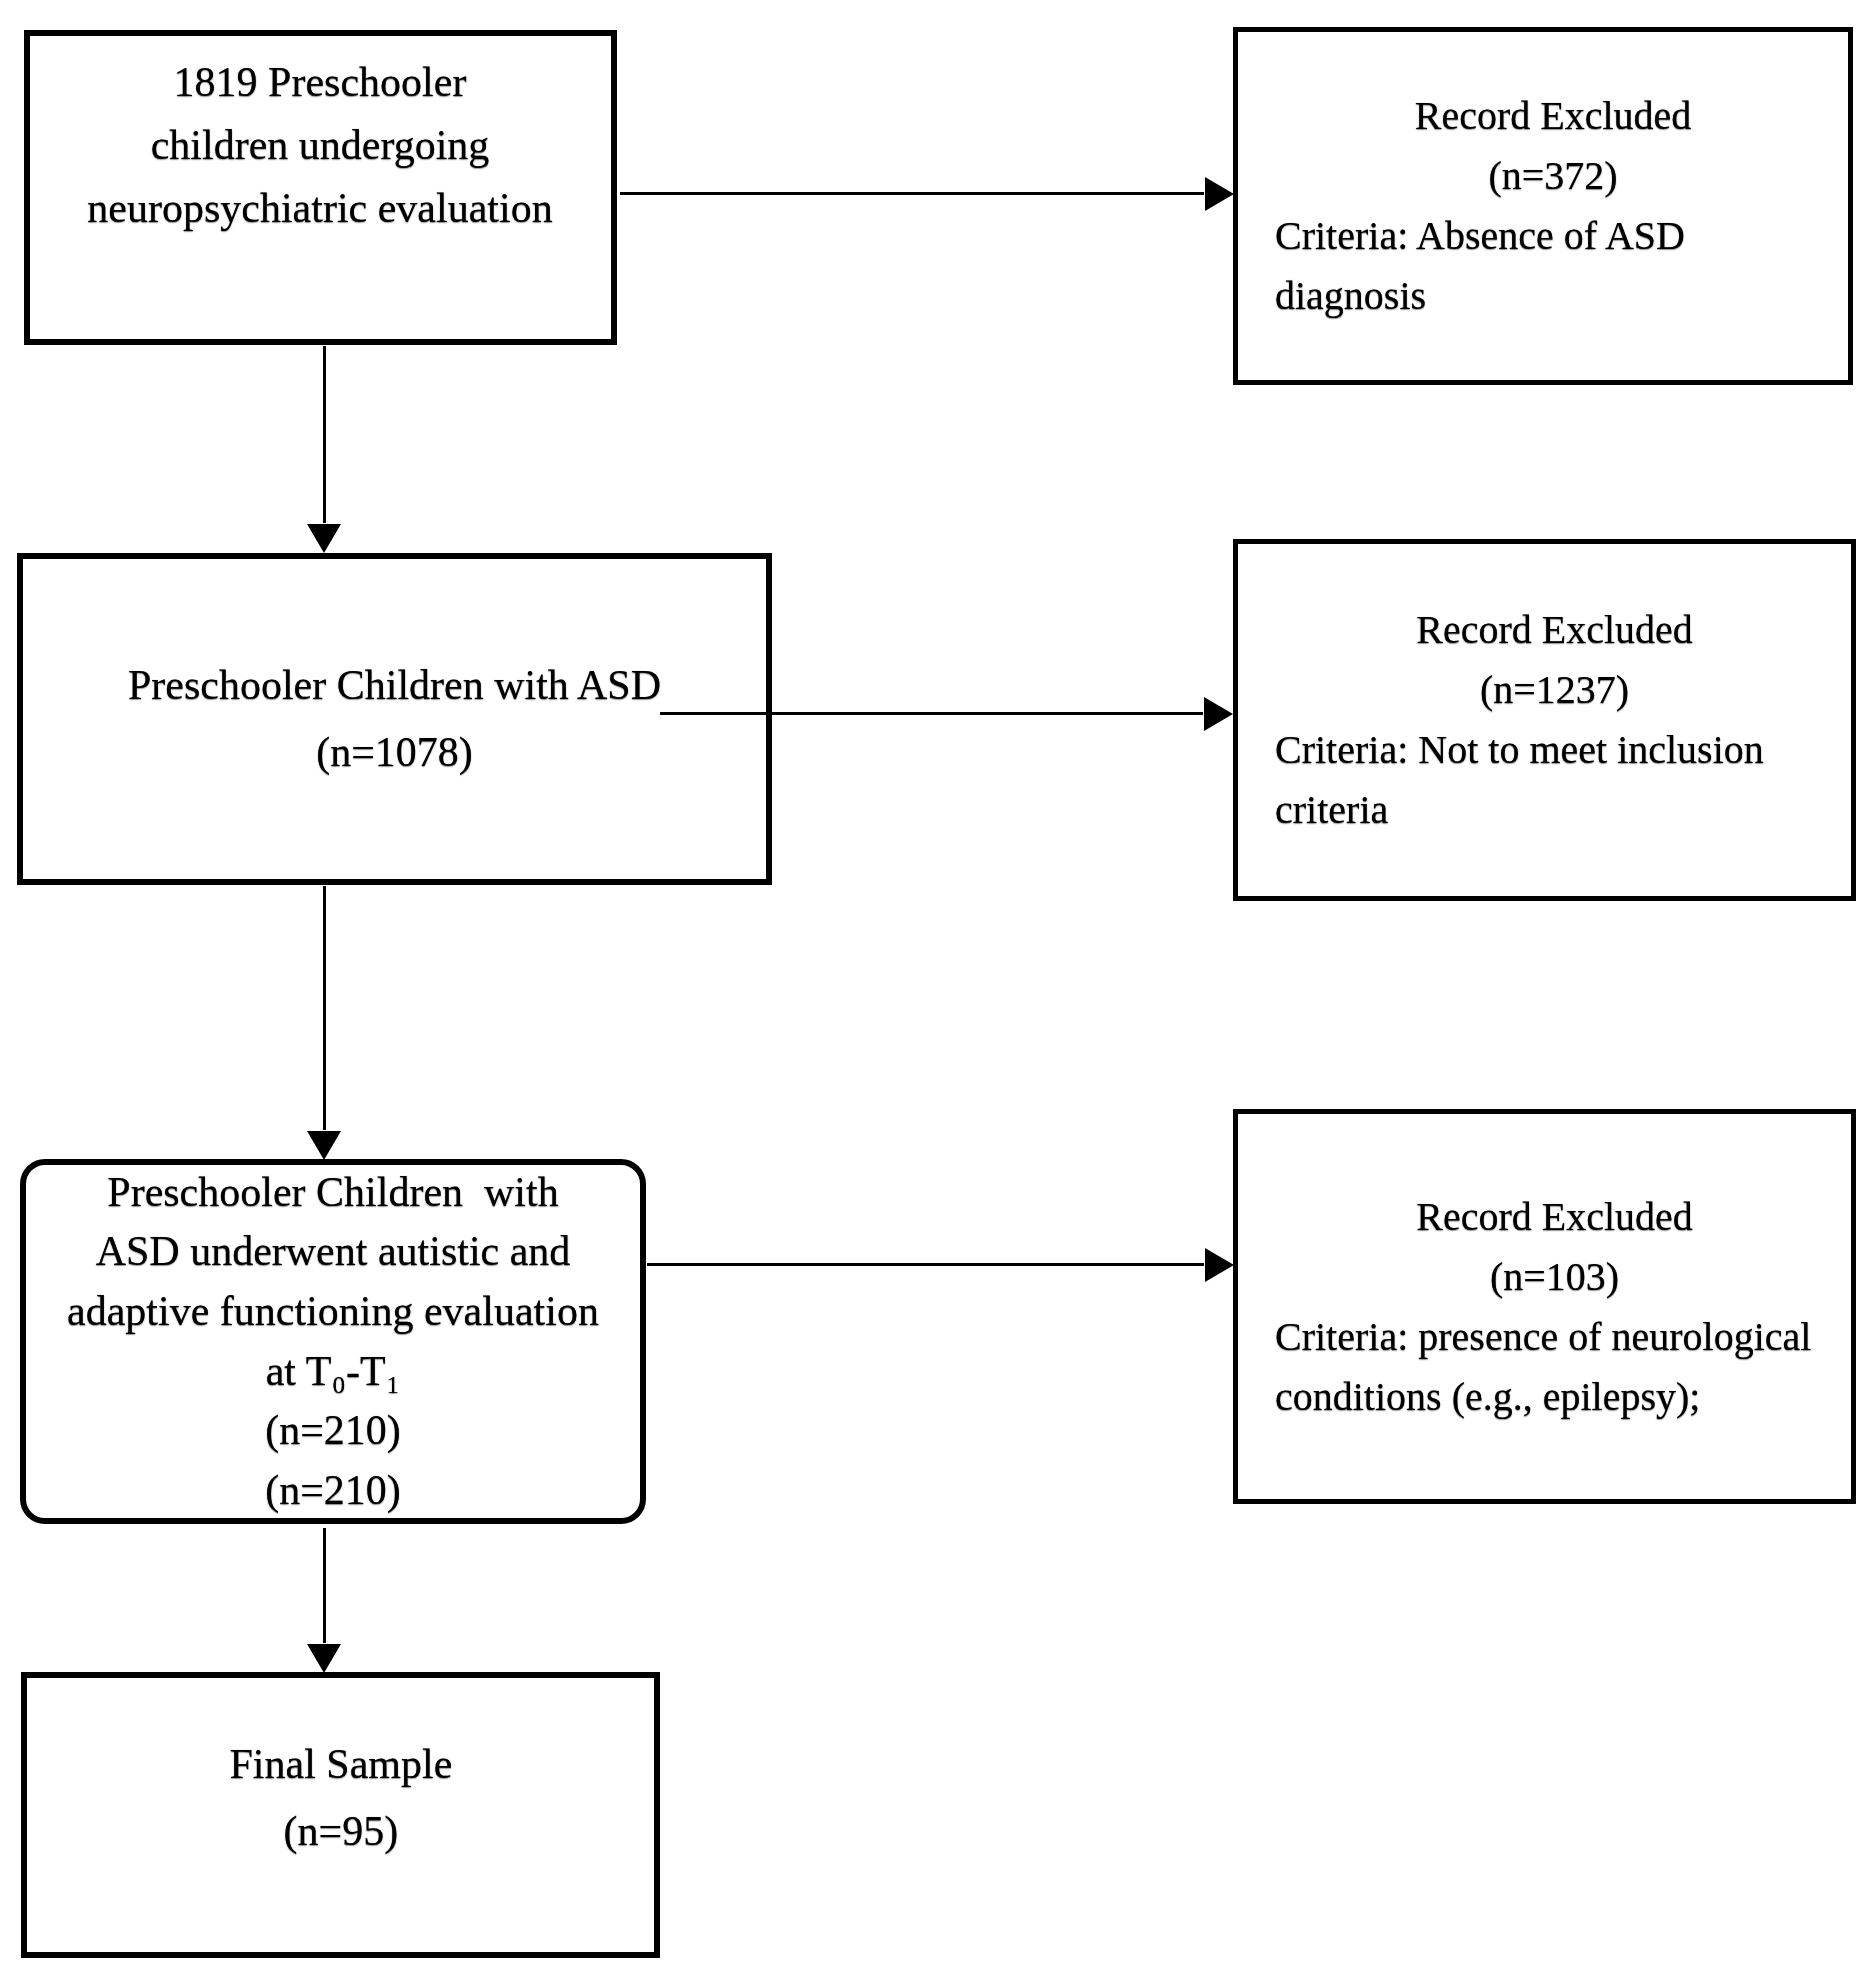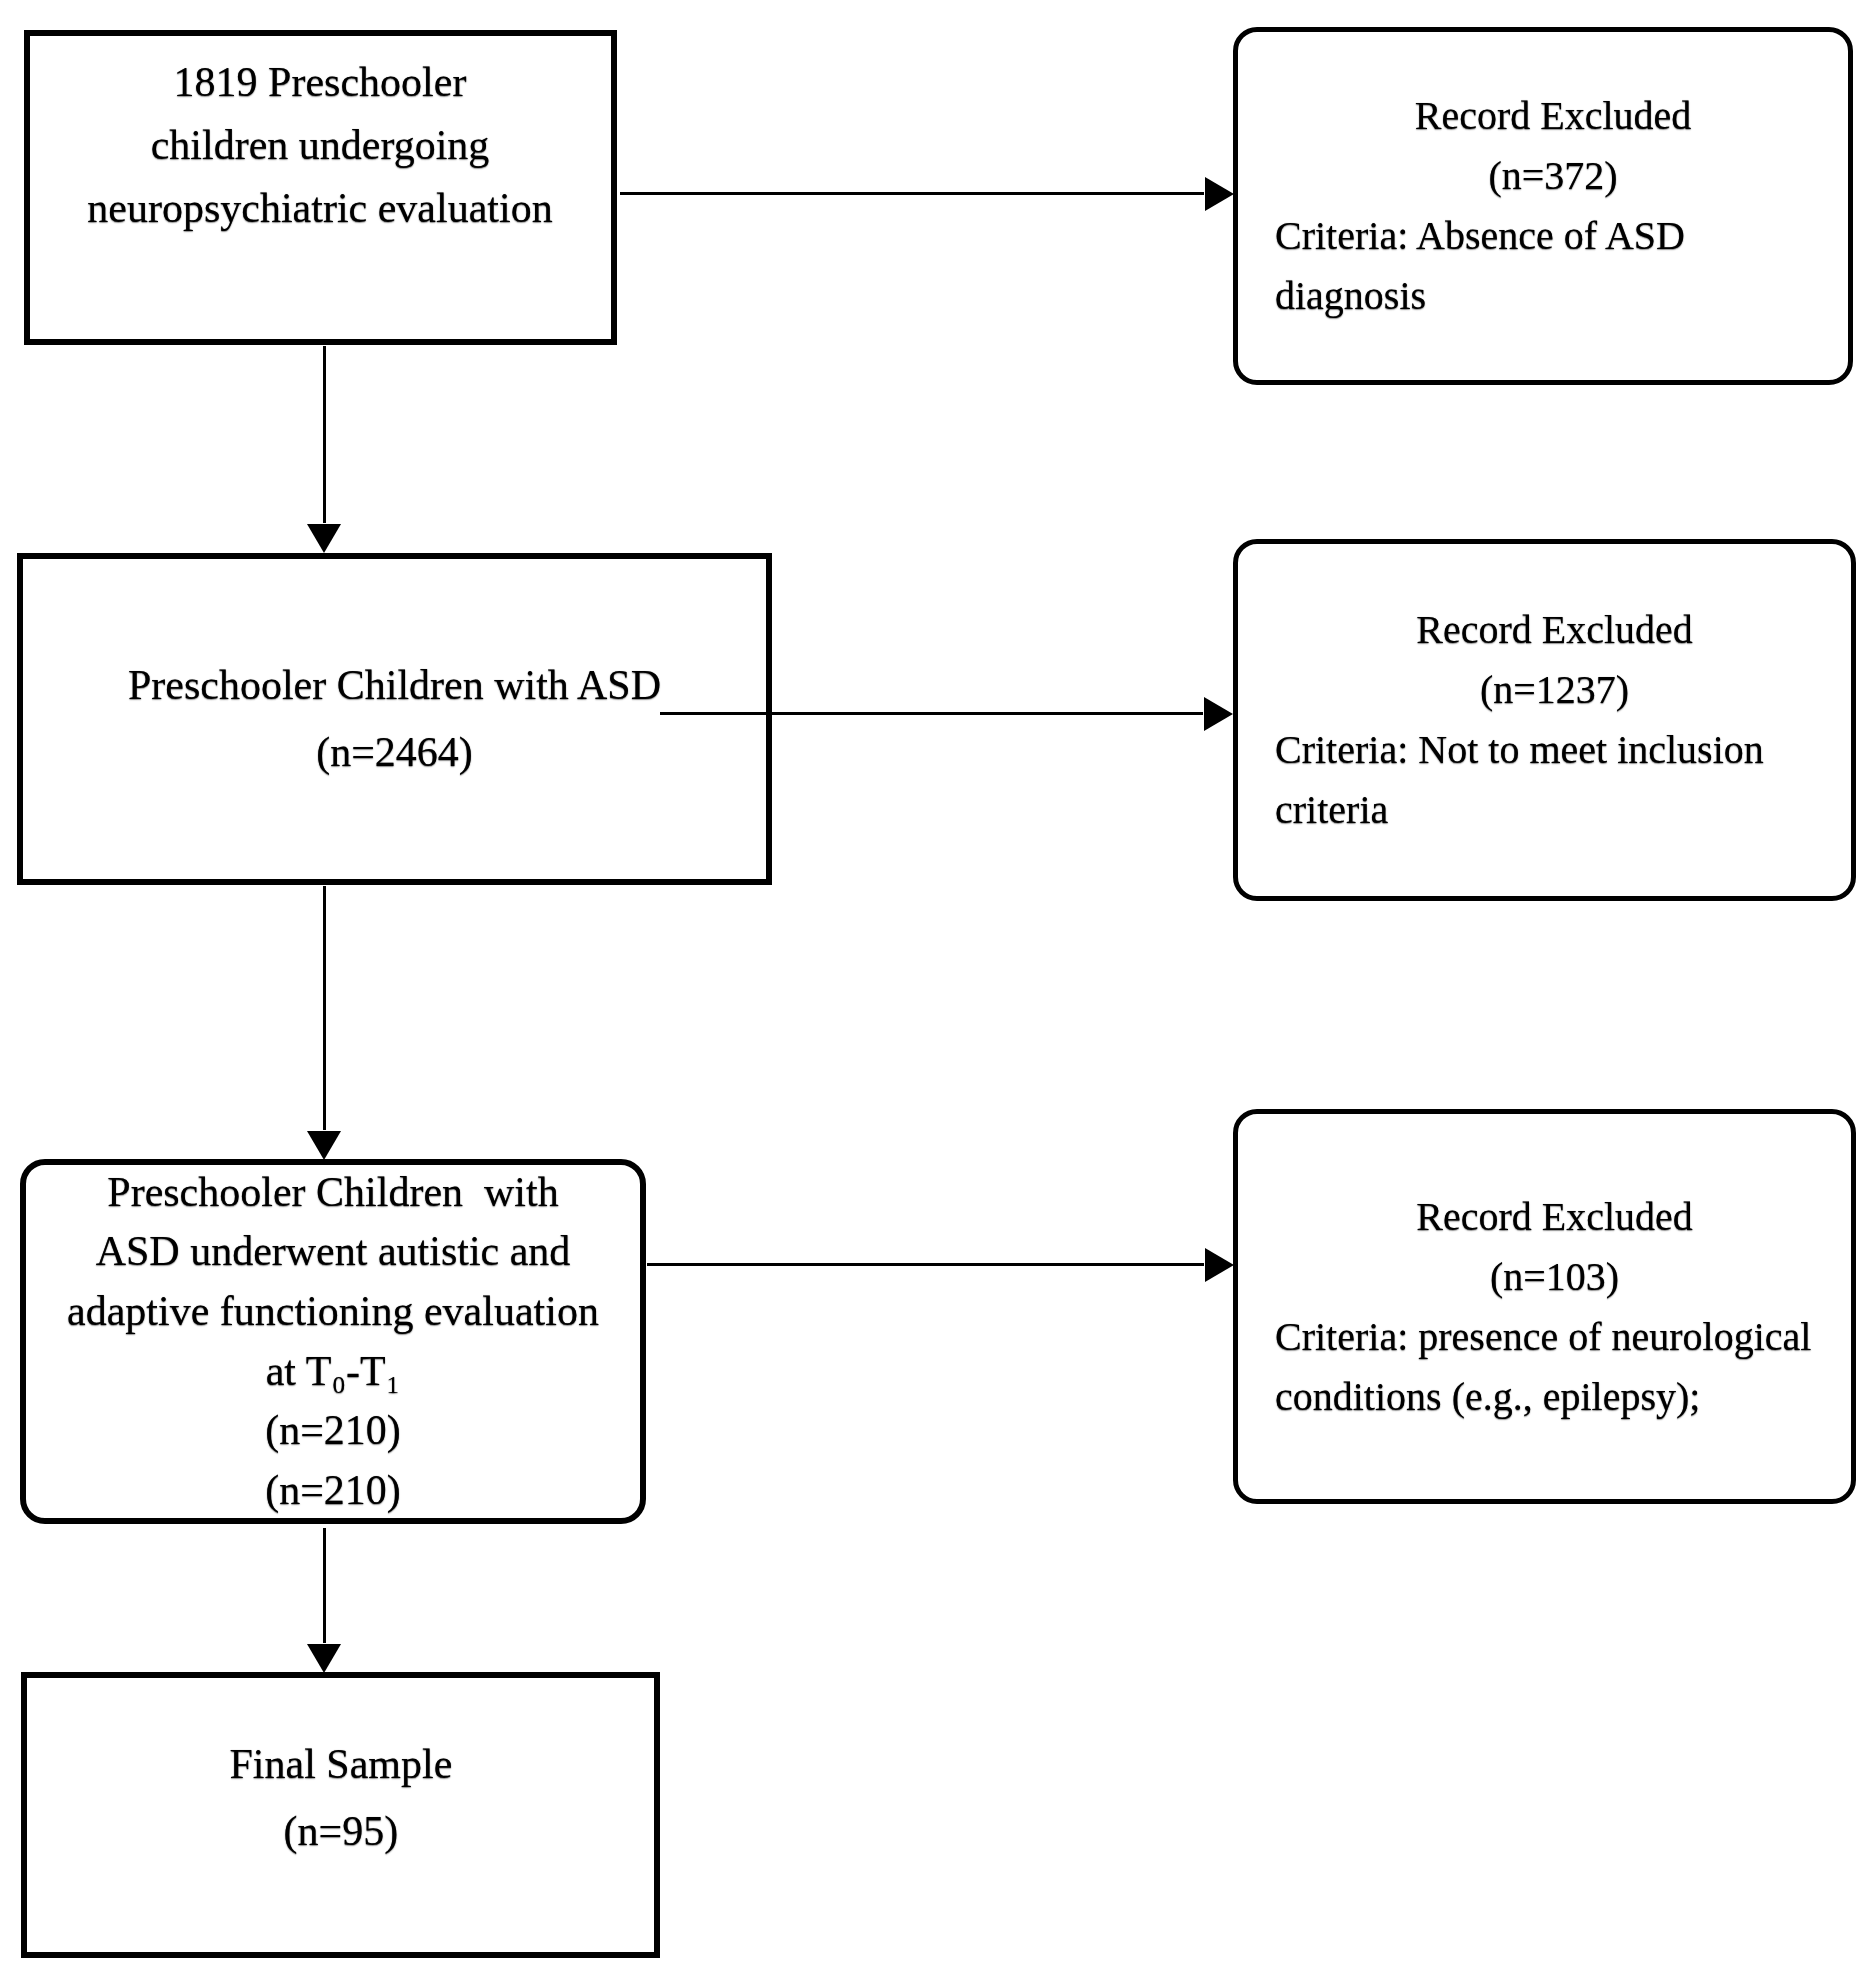--- a/index.html
+++ b/index.html
@@ -29,21 +29,20 @@
     align-items: center;
     text-align: center;
     font-size: 42px;
     line-height: 1.5;
   }
   .rightbox {
     border-width: 5.4px;
     font-size: 40px;
     line-height: 1.5;
     padding: 0 17px 0 37px;
-    border-radius: 24px;
   }
   .line {
     display: block;
     white-space: pre-wrap;
     text-shadow: 0 0.7px 1.3px rgba(0,0,0,0.45), 0 0 0.7px rgba(0,0,0,0.55);
   }
   .rightbox .center-line { text-align: center; }
   .rightbox .left-line   { text-align: left; }
 
   
@@ -101,21 +100,21 @@
 <div class="canvas">
 
   <div class="box leftbox b1">
     <span class="line">1819 Preschooler</span>
     <span class="line">children undergoing</span>
     <span class="line">neuropsychiatric evaluation</span>
   </div>
 
   <div class="box leftbox b2">
     <span class="line">Preschooler Children with ASD</span>
-    <span class="line">(n=2464)</span>
+    <span class="line">(n=1078)</span>
   </div>
 
   <div class="box leftbox b3">
     <span class="line">Preschooler Children  with</span>
     <span class="line">ASD underwent autistic and</span>
     <span class="line">adaptive functioning evaluation</span>
     <span class="line">at T₀-T₁</span>
     <span class="line">(n=210)</span>
     <span class="line">(n=210)</span>
   </div>

